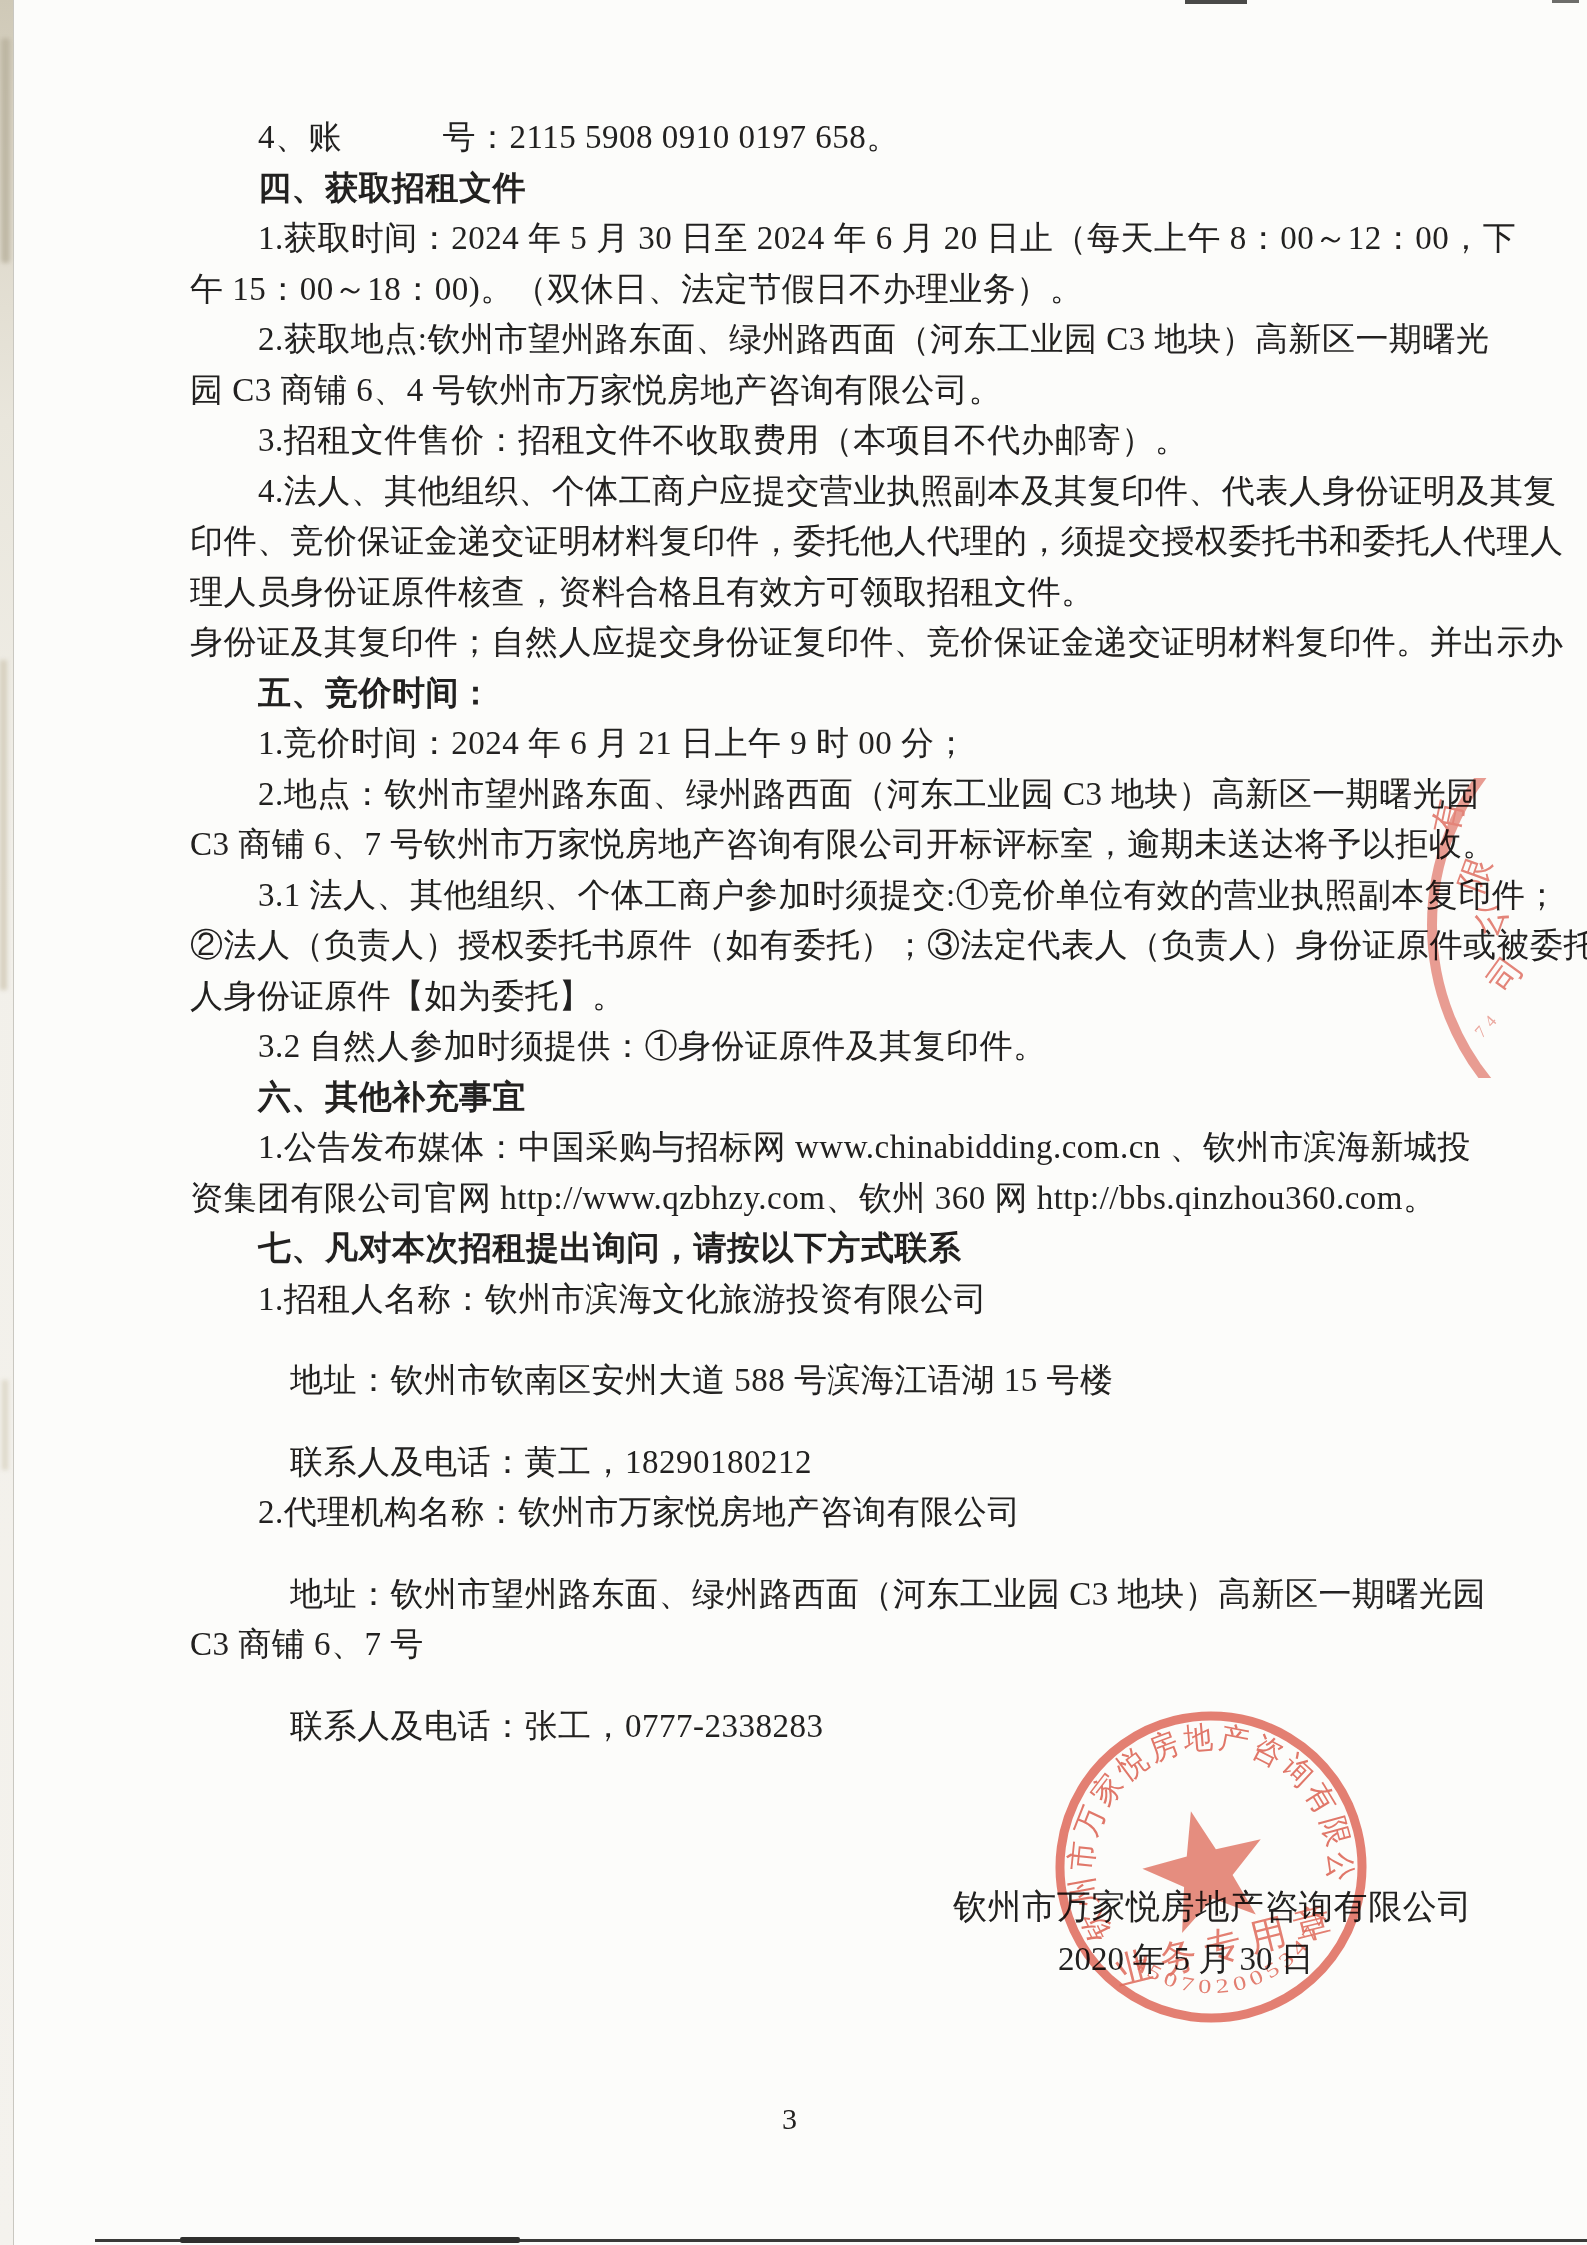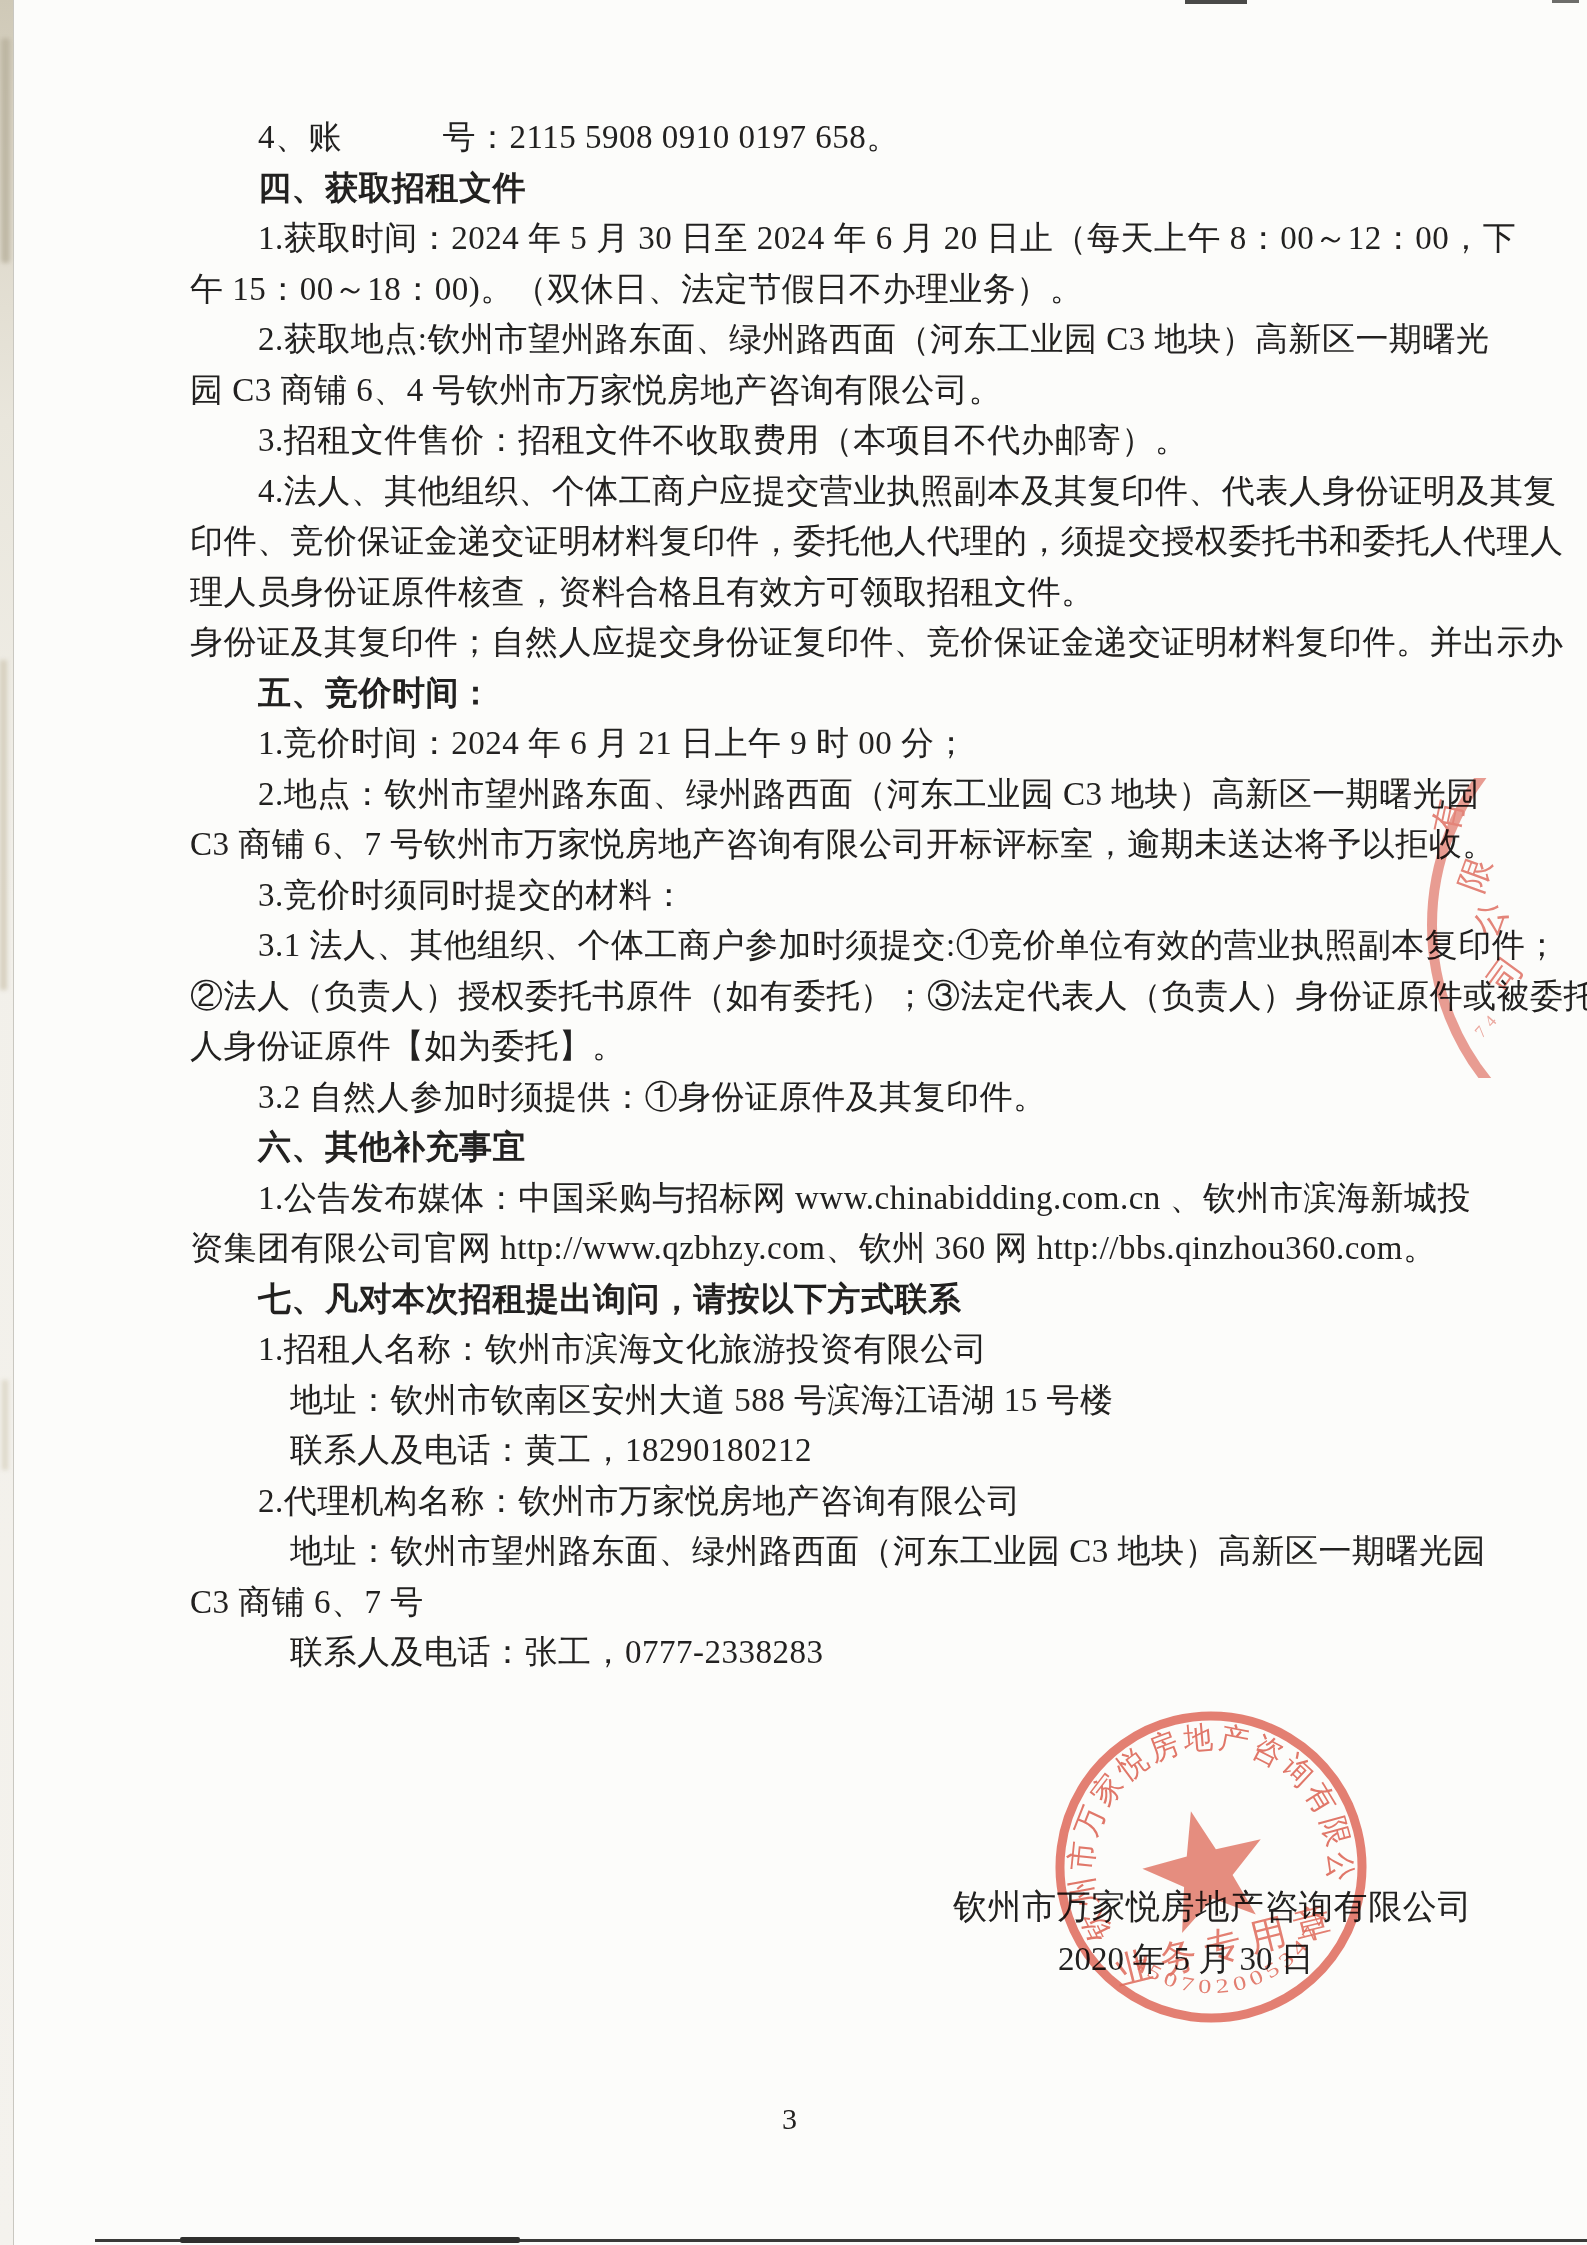--- a/index.html
+++ b/index.html
@@ -25,21 +25,21 @@
 
   
   #doc-lines{
     position:absolute; left:190px; top:112px; width:1340px; z-index:1;
   }
   .line{
     height:50.5px; line-height:50.5px; font-size:33px;
     white-space:nowrap; letter-spacing:.5px;
   }
   .ind1{padding-left:68px;}
-  .ind2{padding-left:100px;}
+  .ind2{padding-left:100px;margin-top:31px;}
   .hd{font-weight:bold;}
 
   .sig{position:absolute; z-index:1; white-space:nowrap;}
   #sig-company{left:953px; top:1884px; font-size:34px; letter-spacing:.6px;}
   #sig-date{left:1058px; top:1937px; font-size:33px;}
   #page-num{position:absolute; left:782px; top:2102px; font-size:30px; z-index:1;}
 
   
   .stamp{position:absolute; z-index:2; mix-blend-mode:multiply; pointer-events:none;}
   #stamp-main{left:1041px; top:1697px;}
@@ -69,21 +69,20 @@
       <div class="line">园 C3 商铺 6、4 号钦州市万家悦房地产咨询有限公司。</div>
       <div class="line ind1">3.招租文件售价：招租文件不收取费用（本项目不代办邮寄）。</div>
       <div class="line ind1">4.法人、其他组织、个体工商户应提交营业执照副本及其复印件、代表人身份证明及其复</div>
       <div class="line">印件、竞价保证金递交证明材料复印件，委托他人代理的，须提交授权委托书和委托人代理人</div>
       <div class="line">理人员身份证原件核查，资料合格且有效方可领取招租文件。</div>
       <div class="line">身份证及其复印件；自然人应提交身份证复印件、竞价保证金递交证明材料复印件。并出示办</div>
       <div class="line ind1 hd">五、竞价时间：</div>
       <div class="line ind1">1.竞价时间：2024 年 6 月 21 日上午 9 时 00 分；</div>
       <div class="line ind1">2.地点：钦州市望州路东面、绿州路西面（河东工业园 C3 地块）高新区一期曙光园</div>
       <div class="line">C3 商铺 6、7 号钦州市万家悦房地产咨询有限公司开标评标室，逾期未送达将予以拒收。</div>
-      <div class="line ind1">3.竞价时须同时提交的材料：</div>
       <div class="line ind1">3.1 法人、其他组织、个体工商户参加时须提交:①竞价单位有效的营业执照副本复印件；</div>
       <div class="line">②法人（负责人）授权委托书原件（如有委托）；③法定代表人（负责人）身份证原件或被委托</div>
       <div class="line">人身份证原件【如为委托】。</div>
       <div class="line ind1">3.2 自然人参加时须提供：①身份证原件及其复印件。</div>
       <div class="line ind1 hd">六、其他补充事宜</div>
       <div class="line ind1">1.公告发布媒体：中国采购与招标网 www.chinabidding.com.cn 、钦州市滨海新城投</div>
       <div class="line">资集团有限公司官网 http://www.qzbhzy.com、钦州 360 网 http://bbs.qinzhou360.com。</div>
       <div class="line ind1 hd">七、凡对本次招租提出询问，请按以下方式联系</div>
       <div class="line ind1">1.招租人名称：钦州市滨海文化旅游投资有限公司</div>
       <div class="line ind2">地址：钦州市钦南区安州大道 588 号滨海江语湖 15 号楼</div>

